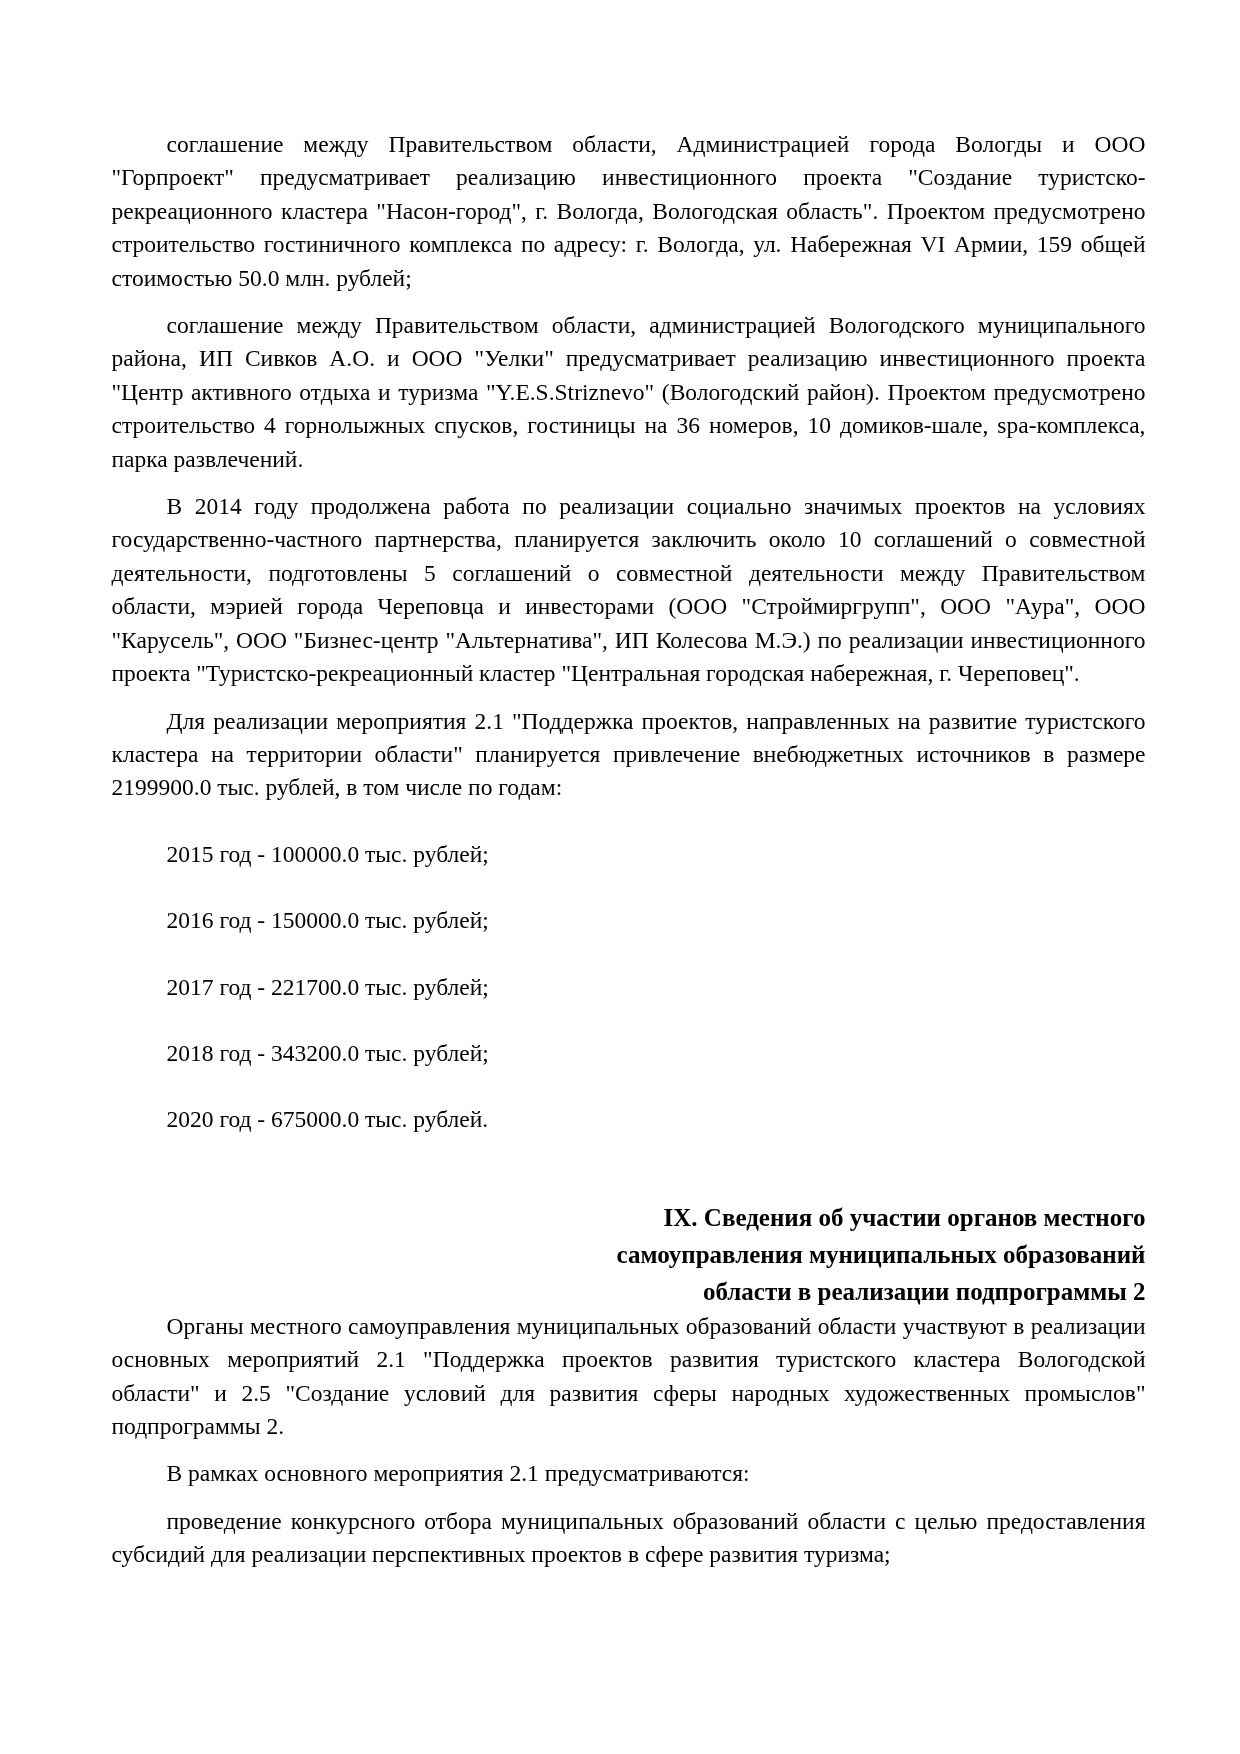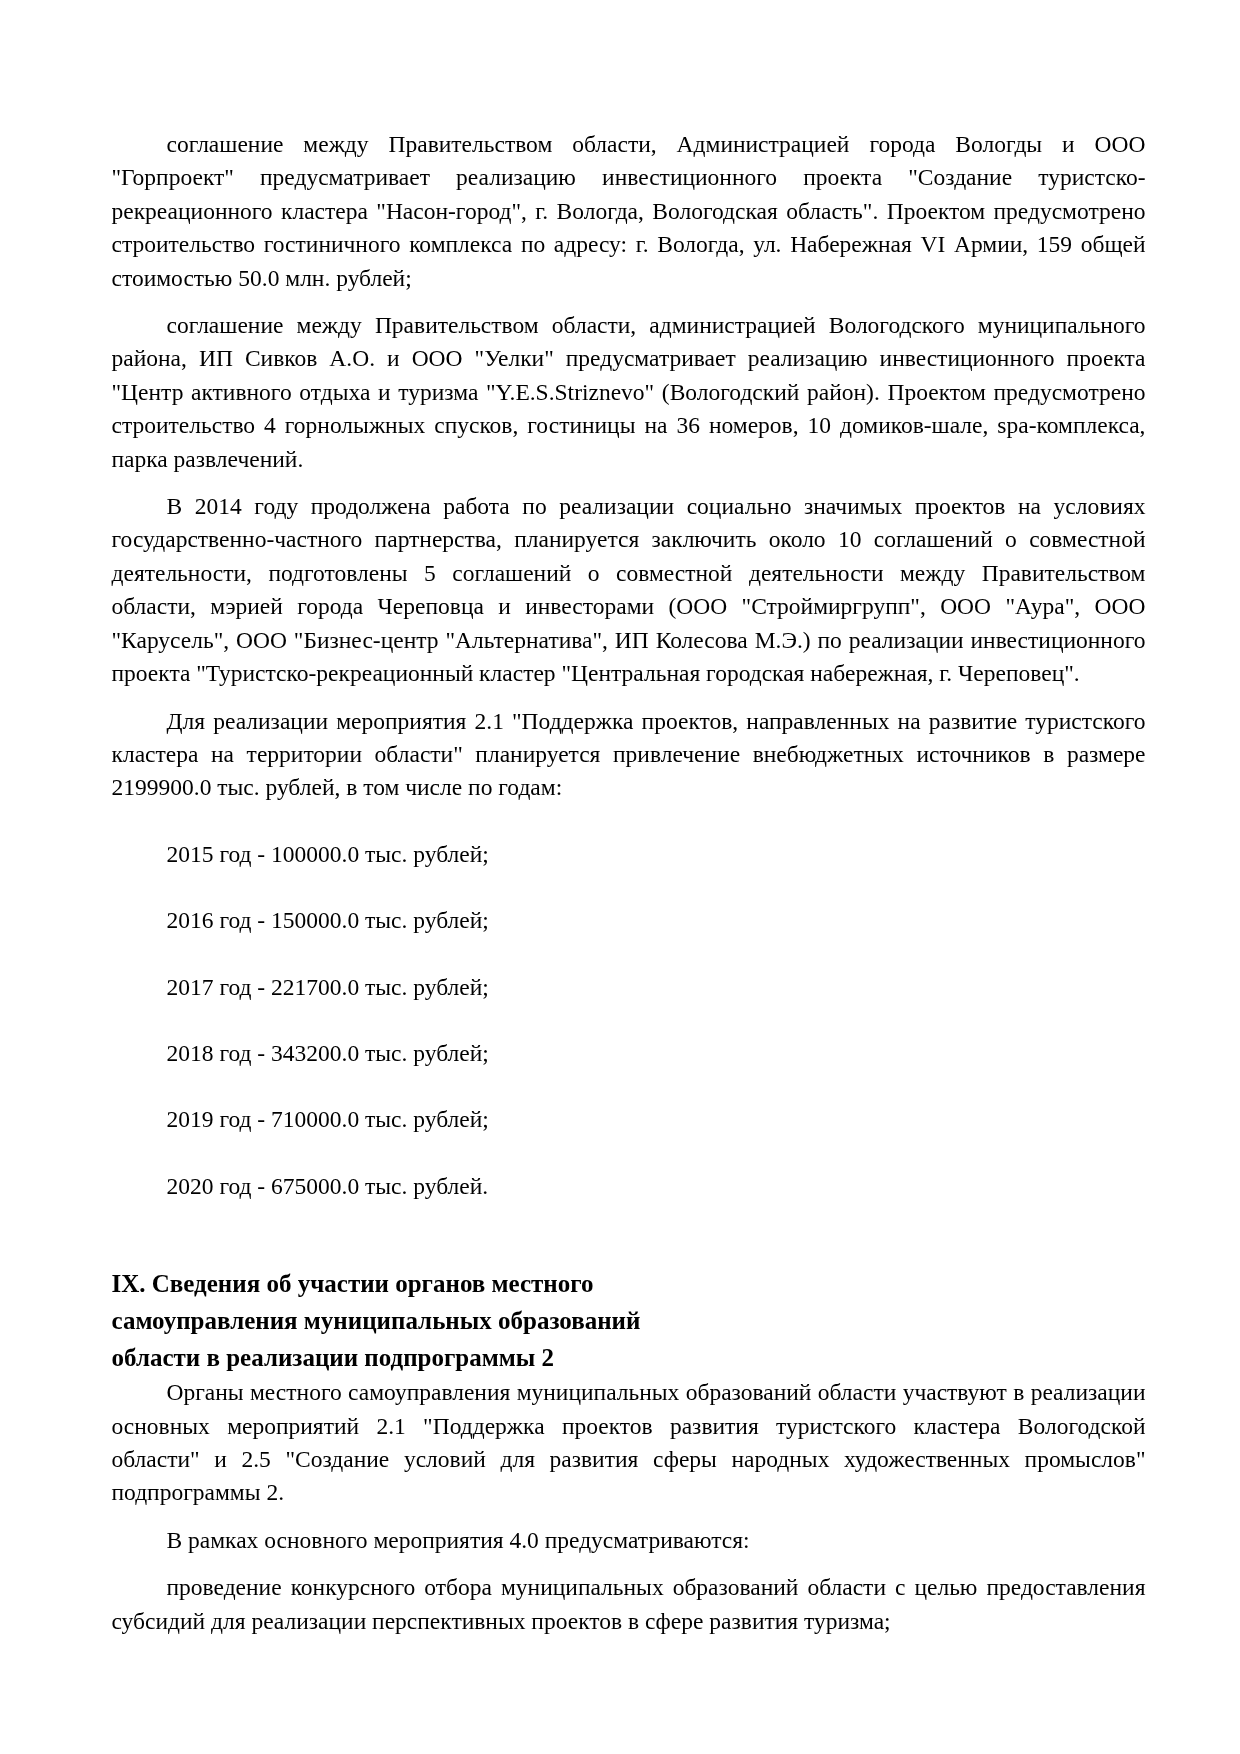--- a/index.html
+++ b/index.html
@@ -44,21 +44,21 @@
     margin-top: 33px;
     font-size: 23.5px;
     line-height: 33.4px;
     text-indent: 55px;
     text-align: left;
   }
   .year-item.first {
   }
   .section-heading {
     margin: 62px 0 0 0;
-    text-align: left;
+    text-align: right;
     font-weight: bold;
     font-size: 25px;
     line-height: 37px;
   }
   .section-heading .hline {
     display: block;
   }
   .after-heading {
     margin-top: 44px;
   }
@@ -75,30 +75,29 @@
 
     <p class="para block-gap">В 2014 году продолжена работа по реализации социально значимых проектов на условиях государственно-частного партнерства, планируется заключить около 10 соглашений о совместной деятельности, подготовлены 5 соглашений о совместной деятельности между Правительством области, мэрией города Череповца и инвесторами (ООО "Строймиргрупп", ООО "Аура", ООО "Карусель", ООО "Бизнес-центр "Альтернатива", ИП Колесова М.Э.) по реализации инвестиционного проекта "Туристско-рекреационный кластер "Центральная городская набережная, г. Череповец".</p>
 
     <p class="para block-gap">Для реализации мероприятия 2.1 "Поддержка проектов, направленных на развитие туристского кластера на территории области" планируется привлечение внебюджетных источников в размере 2199900.0 тыс. рублей, в том числе по годам:</p>
 
     <div>
       <p class="year-item first">2015 год - 100000.0 тыс. рублей;</p>
       <p class="year-item">2016 год - 150000.0 тыс. рублей;</p>
       <p class="year-item">2017 год - 221700.0 тыс. рублей;</p>
       <p class="year-item">2018 год - 343200.0 тыс. рублей;</p>
-      <p class="year-item">2019 год - 710000.0 тыс. рублей;</p>
       <p class="year-item">2020 год - 675000.0 тыс. рублей.</p>
     </div>
 
     <h2 class="section-heading">
       <span class="hline">IX. Сведения об участии органов местного</span>
       <span class="hline">самоуправления муниципальных образований</span>
       <span class="hline">области в реализации подпрограммы 2</span>
     </h2>
 
     <p class="para after-heading">Органы местного самоуправления муниципальных образований области участвуют в реализации основных мероприятий 2.1 "Поддержка проектов развития туристского кластера Вологодской области" и 2.5 "Создание условий для развития сферы народных художественных промыслов" подпрограммы 2.</p>
 
-    <p class="para block-gap">В рамках основного мероприятия 4.0 предусматриваются:</p>
+    <p class="para block-gap">В рамках основного мероприятия 2.1 предусматриваются:</p>
 
     <p class="para block-gap">проведение конкурсного отбора муниципальных образований области с целью предоставления субсидий для реализации перспективных проектов в сфере развития туризма;</p>
 
   </div>
 </div>
 
 </body></html>

